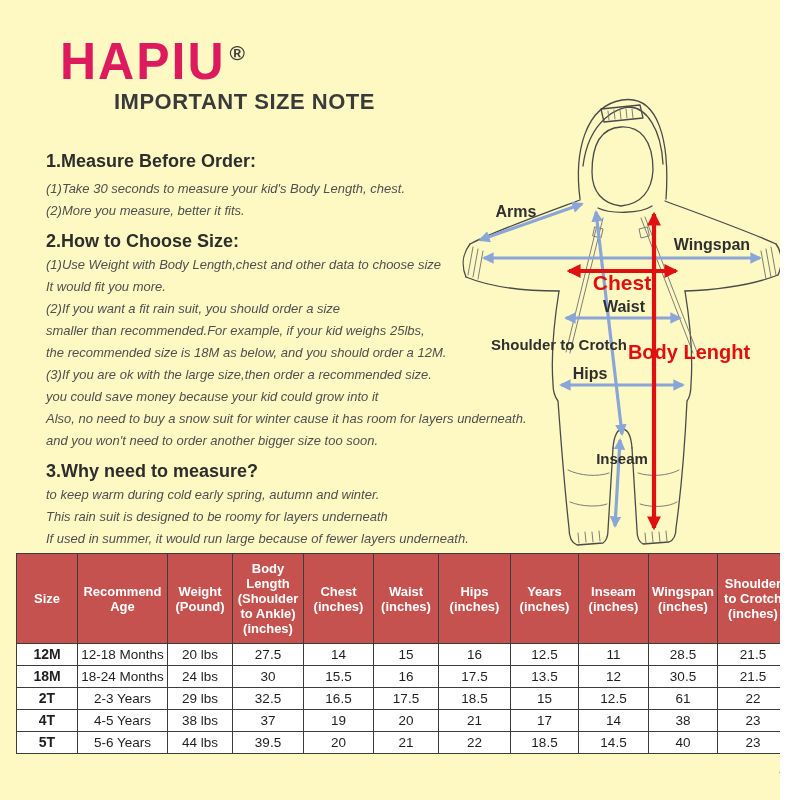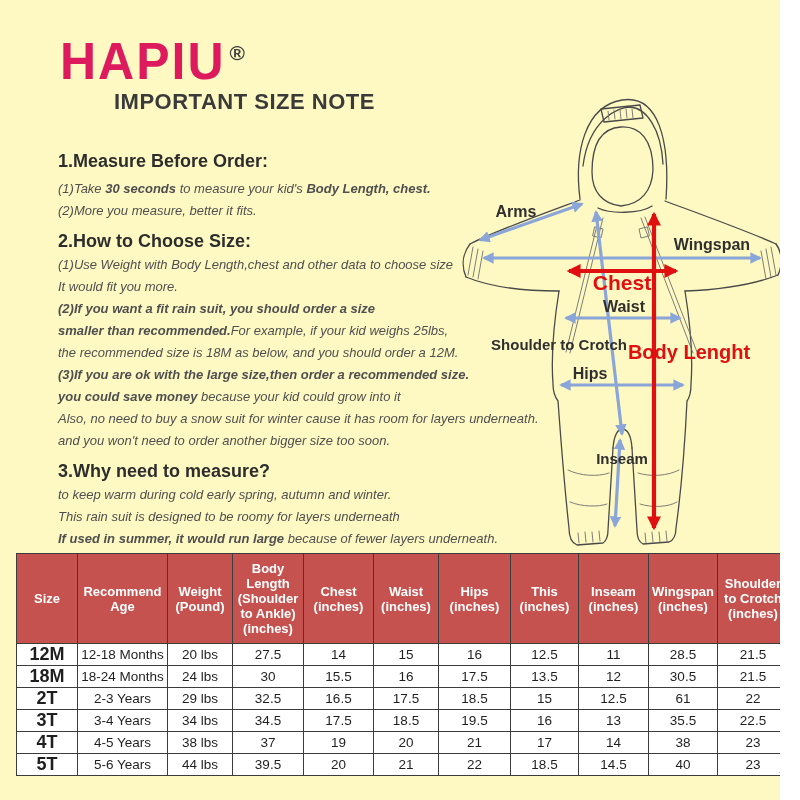--- a/index.html
+++ b/index.html
@@ -20,26 +20,26 @@
         font-family:"Liberation Sans",sans-serif}
 
   .logo-row{position:absolute;left:60px;top:36px;white-space:nowrap}
   .logo{font-size:50px;font-weight:700;letter-spacing:2px;color:var(--brand-pink);
         line-height:1;display:inline-block;transform:scaleY(1.04)}
   .reg{font-size:21px;font-weight:700;color:#3f3f3f;vertical-align:18px;margin-left:4px}
 
   .title{position:absolute;left:114px;top:89px;margin:0;font-size:22px;font-weight:700;
          color:var(--title-dark);letter-spacing:0.5px}
 
-  .sections{position:absolute;left:58px;top:142px;width:525px;padding-top:8px}
+  .sections{position:absolute;left:46px;top:142px;width:525px;padding-top:8px}
   .section-heading{font-size:18px;font-weight:700;color:#2d2d2d;margin:8px 0 2px;line-height:22px}
   .section-heading.first{margin-top:0;margin-bottom:6px}
   .sections p{margin:0;font-size:13px;font-style:italic;color:var(--body-text);
               line-height:22px;white-space:nowrap}
-  .seg-bold{font-weight:700}
+  .seg-bold{font-weight:400}
 
   .figure-svg{position:absolute;left:440px;top:85px;width:360px;height:470px}
   .outline-g path{fill:none;stroke:var(--outline);stroke-width:1.3;
                   stroke-linejoin:round;stroke-linecap:round}
   .outline-g path.thin{stroke:#6f6f6f;stroke-width:0.9}
   .arrow-blue{stroke:var(--measure-blue);stroke-width:3.2;fill:none}
   .arrow-red{stroke:var(--measure-red);stroke-width:4.2;fill:none}
   .fill-blue{fill:var(--measure-blue)}
   .fill-red{fill:var(--measure-red)}
   .fig-label{font-family:"Liberation Sans",sans-serif;font-weight:700;
@@ -49,21 +49,21 @@
   .fig-label.red.big{font-size:21px}
 
   .size-table{position:absolute;left:16px;top:553px;width:772px;border-collapse:collapse;
               table-layout:fixed}
   .size-table th{background:var(--table-header-bg);color:var(--table-header-text);
                  font-size:13px;font-weight:700;line-height:15px;border:1px solid var(--table-border);
                  padding:2px 1px;text-align:center;vertical-align:middle}
   .size-table thead tr{height:90px}
   .size-table td{border:1px solid var(--table-border);text-align:center;font-size:13.5px;
                  color:#1f1f1f;padding:0 2px;line-height:21px;height:22px;background:#fff}
-  .size-table td.size-cell{font-weight:700;font-size:18px}
+  .size-table td.size-cell{font-weight:700;font-size:14px}
   .corner-marker{position:absolute;left:779px;top:765px;width:0;height:0;
                  border-left:8px solid transparent;border-bottom:8px solid #2e75b6}
 </style>
 </head>
 <body>
 
 <div class="page">
 
   <div class="logo-row">
     <span class="logo">HAPIU</span><span class="reg">®</span>
@@ -163,21 +163,21 @@
     </colgroup>
     <thead>
         <tr>
           <th>Size</th>
           <th>Recommend Age</th>
           <th>Weight (Pound)</th>
           <th>Body Length (Shoulder to Ankle) (inches)</th>
           <th>Chest (inches)</th>
           <th>Waist (inches)</th>
           <th>Hips (inches)</th>
-          <th>This (inches)</th>
+          <th>Years (inches)</th>
           <th>Inseam (inches)</th>
           <th>Wingspan (inches)</th>
           <th>Shoulder to Crotch (inches)</th>
         </tr>
       </thead>
     <tbody>
         <tr>
           <td class="size-cell">12M</td>
           <td>12-18 Months</td>
           <td>20 lbs</td>
@@ -210,33 +210,20 @@
           <td>32.5</td>
           <td>16.5</td>
           <td>17.5</td>
           <td>18.5</td>
           <td>15</td>
           <td>12.5</td>
           <td>61</td>
           <td>22</td>
         </tr>
         <tr>
-          <td class="size-cell">3T</td>
-          <td>3-4 Years</td>
-          <td>34 lbs</td>
-          <td>34.5</td>
-          <td>17.5</td>
-          <td>18.5</td>
-          <td>19.5</td>
-          <td>16</td>
-          <td>13</td>
-          <td>35.5</td>
-          <td>22.5</td>
-        </tr>
-        <tr>
           <td class="size-cell">4T</td>
           <td>4-5 Years</td>
           <td>38 lbs</td>
           <td>37</td>
           <td>19</td>
           <td>20</td>
           <td>21</td>
           <td>17</td>
           <td>14</td>
           <td>38</td>

